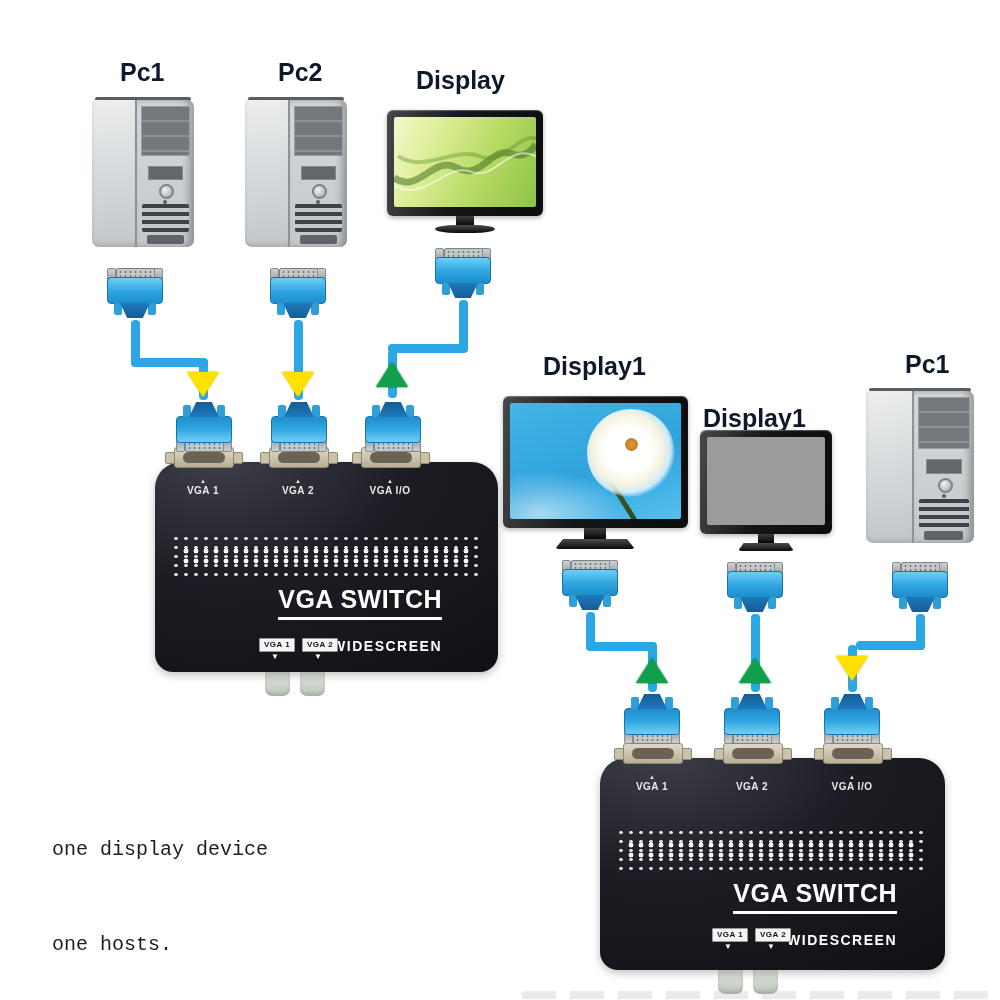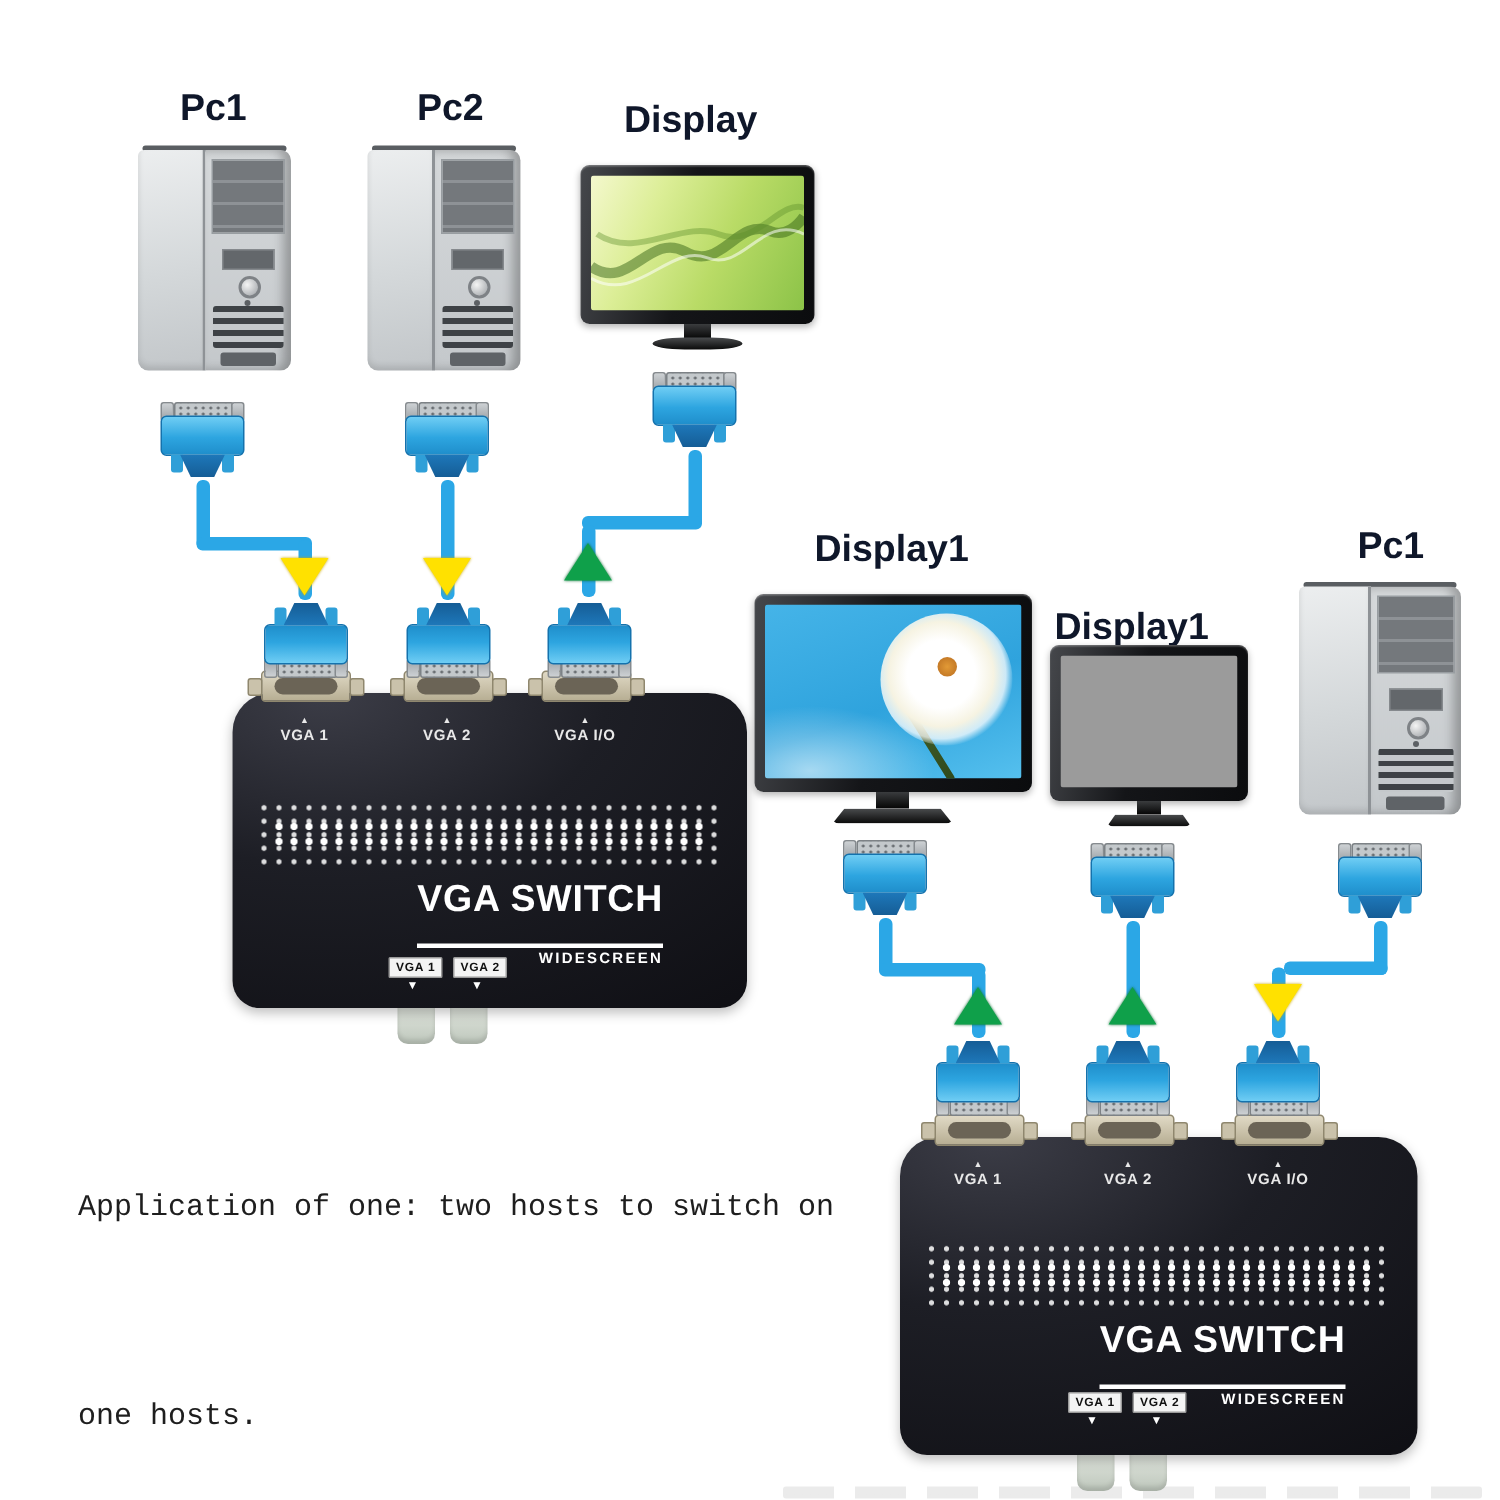--- a/index.html
+++ b/index.html
@@ -86,22 +86,22 @@
              background:#6b6456;border-radius:6px;}
   .portlab{position:absolute;width:70px;text-align:center;color:#e9e9e9;line-height:1;}
   .portlab .ptri{display:block;font-size:6px;margin-bottom:2px;}
   .portlab .ptxt{display:block;font-size:10px;letter-spacing:.5px;font-weight:bold;}
   .dots{position:absolute;background-image:radial-gradient(circle,rgba(255,255,255,.85) 1.5px,rgba(255,255,255,0) 2px);
         background-size:10px 9px;}
   .dots-mid{position:absolute;background-image:radial-gradient(circle,#ffffff 2.2px,rgba(255,255,255,0) 2.7px);
         background-size:10px 10px;}
   .brand{position:absolute;text-align:right;color:#fff;}
   .brand .bt{font-size:25px;font-weight:bold;letter-spacing:.5px;border-bottom:3px solid #fff;
-             padding-bottom:17px;line-height:1.05;}
-  .brand .bs{font-size:10px;font-weight:bold;letter-spacing:1.5px;margin-top:2px;}
+             padding-bottom:5px;line-height:1.05;}
+  .brand .bs{font-size:14px;font-weight:bold;letter-spacing:1.5px;margin-top:18px;}
   .blab{position:absolute;background:#f4f4f4;color:#111;border:1px solid #9a9a9a;border-radius:1px;
         font-size:8px;font-weight:bold;line-height:1;padding:2px 4px;letter-spacing:.5px;}
   .btri{position:absolute;color:#fff;font-size:8px;line-height:1;}
   .peg{position:absolute;width:25px;height:30px;border-radius:4px 4px 7px 7px;
        background:linear-gradient(#e7ebe4,#bec7bc);box-shadow:inset 0 -3px 3px rgba(0,0,0,.12);}
 
   
   .cap{position:absolute;color:#1e1e1e;font-family:"Liberation Mono","DejaVu Sans Mono",monospace;
        font-size:20px;white-space:nowrap;}
 
@@ -393,18 +393,18 @@
     <div class="brand" style="right:48px;top:122px;">
       <div class="bt">VGA SWITCH</div>
       <div class="bs">WIDESCREEN</div>
     </div>
     <div class="blab" style="left:112px;top:170px;">VGA 1</div>
     <div class="blab" style="left:155px;top:170px;">VGA 2</div>
     <div class="btri" style="left:124px;top:185px;">▼</div>
     <div class="btri" style="left:167px;top:185px;">▼</div>
   </div>
 
-  <div class="cap" style="left:52px;top:794px;">Application of one: two hosts to switch on</div>
+  <div class="cap" style="left:52px;top:838px;">one display device</div>
   <div class="cap" style="left:52px;top:933px;">one hosts.</div>
 
   <div class="remnant" style="left:522px;top:991px;width:466px;height:8px;"></div>
 
 </div>
 
 </body></html>

